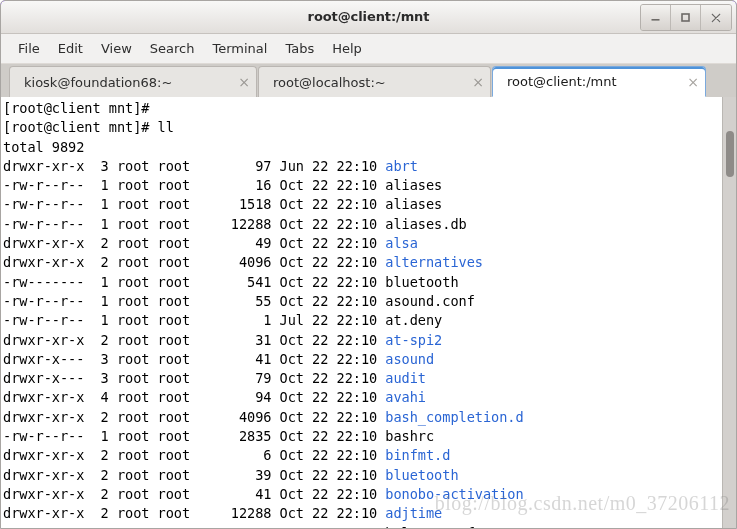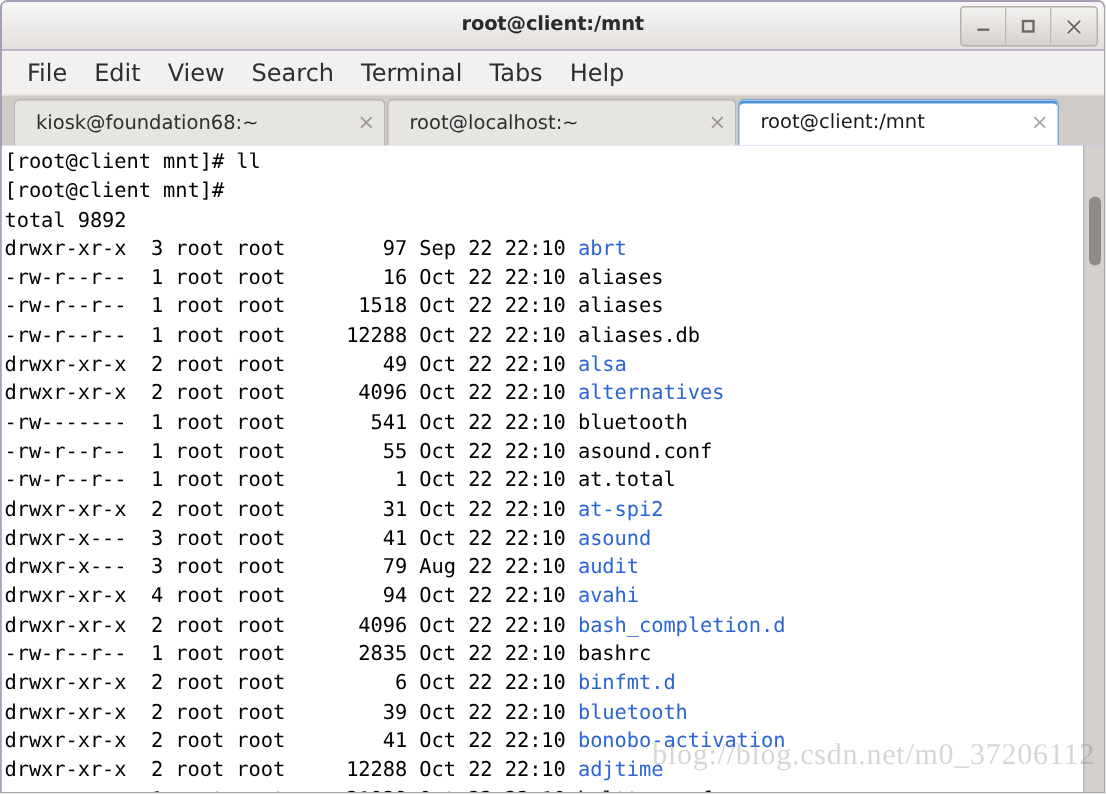--- a/index.html
+++ b/index.html
@@ -71,21 +71,21 @@
   
   #menubar {
     height: 29px;
     background: #f2f1f0;
     display: flex;
     align-items: center;
     padding-left: 8px;
     border-bottom: 1px solid #dedad6;
   }
   .menu-item {
-    font-size: 16px;
+    font-size: 13px;
     color: #2e2e2e;
     padding: 3px 9px;
     border-radius: 3px;
     font-family: "DejaVu Sans", sans-serif;
     white-space: nowrap;
   }
 
   
   #tabbar {
     height: 33px;
@@ -247,35 +247,35 @@
       <span class="tab-close">×</span>
     </div>
     <div class="tab active" id="tab-2">
       <span class="tab-label">root@client:/mnt</span>
       <span class="tab-close">×</span>
     </div>
   </div>
 
   <div id="terminal-wrap">
     <div id="terminal">
-      <pre id="term-text"><span class="plain">[root@client mnt]# ll
-</span><span class="plain">[root@client mnt]#
+      <pre id="term-text"><span class="plain">[root@client mnt]#
+</span><span class="plain">[root@client mnt]# ll
 </span><span class="plain">total 9892
-</span><span class="plain">drwxr-xr-x  3 root root        97 Sep 22 22:10 </span><span class="dir">abrt</span><span class="plain">
+</span><span class="plain">drwxr-xr-x  3 root root        97 Jun 22 22:10 </span><span class="dir">abrt</span><span class="plain">
 </span><span class="plain">-rw-r--r--  1 root root        16 Oct 22 22:10 </span><span class="plain">aliases</span><span class="plain">
 </span><span class="plain">-rw-r--r--  1 root root      1518 Oct 22 22:10 </span><span class="plain">aliases</span><span class="plain">
 </span><span class="plain">-rw-r--r--  1 root root     12288 Oct 22 22:10 </span><span class="plain">aliases.db</span><span class="plain">
 </span><span class="plain">drwxr-xr-x  2 root root        49 Oct 22 22:10 </span><span class="dir">alsa</span><span class="plain">
 </span><span class="plain">drwxr-xr-x  2 root root      4096 Oct 22 22:10 </span><span class="dir">alternatives</span><span class="plain">
 </span><span class="plain">-rw-------  1 root root       541 Oct 22 22:10 </span><span class="plain">bluetooth</span><span class="plain">
 </span><span class="plain">-rw-r--r--  1 root root        55 Oct 22 22:10 </span><span class="plain">asound.conf</span><span class="plain">
-</span><span class="plain">-rw-r--r--  1 root root         1 Oct 22 22:10 </span><span class="plain">at.total</span><span class="plain">
+</span><span class="plain">-rw-r--r--  1 root root         1 Jul 22 22:10 </span><span class="plain">at.deny</span><span class="plain">
 </span><span class="plain">drwxr-xr-x  2 root root        31 Oct 22 22:10 </span><span class="dir">at-spi2</span><span class="plain">
 </span><span class="plain">drwxr-x---  3 root root        41 Oct 22 22:10 </span><span class="dir">asound</span><span class="plain">
-</span><span class="plain">drwxr-x---  3 root root        79 Aug 22 22:10 </span><span class="dir">audit</span><span class="plain">
+</span><span class="plain">drwxr-x---  3 root root        79 Oct 22 22:10 </span><span class="dir">audit</span><span class="plain">
 </span><span class="plain">drwxr-xr-x  4 root root        94 Oct 22 22:10 </span><span class="dir">avahi</span><span class="plain">
 </span><span class="plain">drwxr-xr-x  2 root root      4096 Oct 22 22:10 </span><span class="dir">bash_completion.d</span><span class="plain">
 </span><span class="plain">-rw-r--r--  1 root root      2835 Oct 22 22:10 </span><span class="plain">bashrc</span><span class="plain">
 </span><span class="plain">drwxr-xr-x  2 root root         6 Oct 22 22:10 </span><span class="dir">binfmt.d</span><span class="plain">
 </span><span class="plain">drwxr-xr-x  2 root root        39 Oct 22 22:10 </span><span class="dir">bluetooth</span><span class="plain">
 </span><span class="plain">drwxr-xr-x  2 root root        41 Oct 22 22:10 </span><span class="dir">bonobo-activation</span><span class="plain">
 </span><span class="plain">drwxr-xr-x  2 root root     12288 Oct 22 22:10 </span><span class="dir">adjtime</span><span class="plain">
 </span><span class="plain">-rw-r--r--  1 root root     21929 Oct 22 22:10 </span><span class="plain">brltty.conf</span><span class="plain">
 </span><span class="plain">
 </span></pre>

